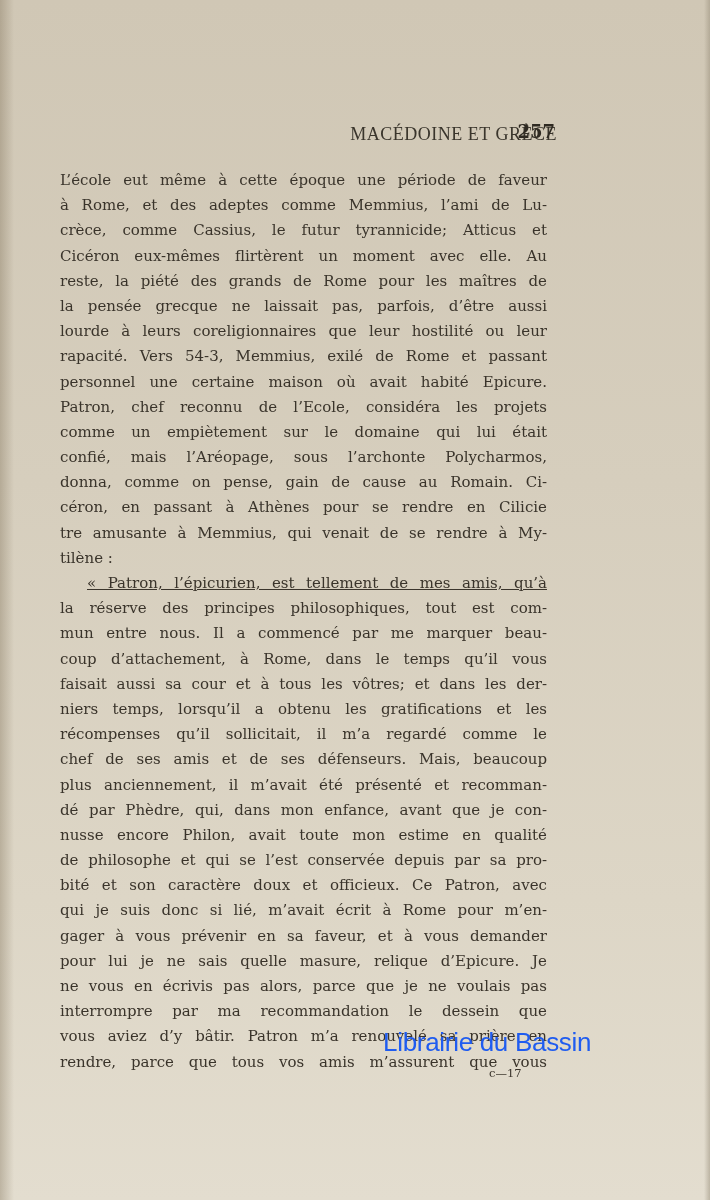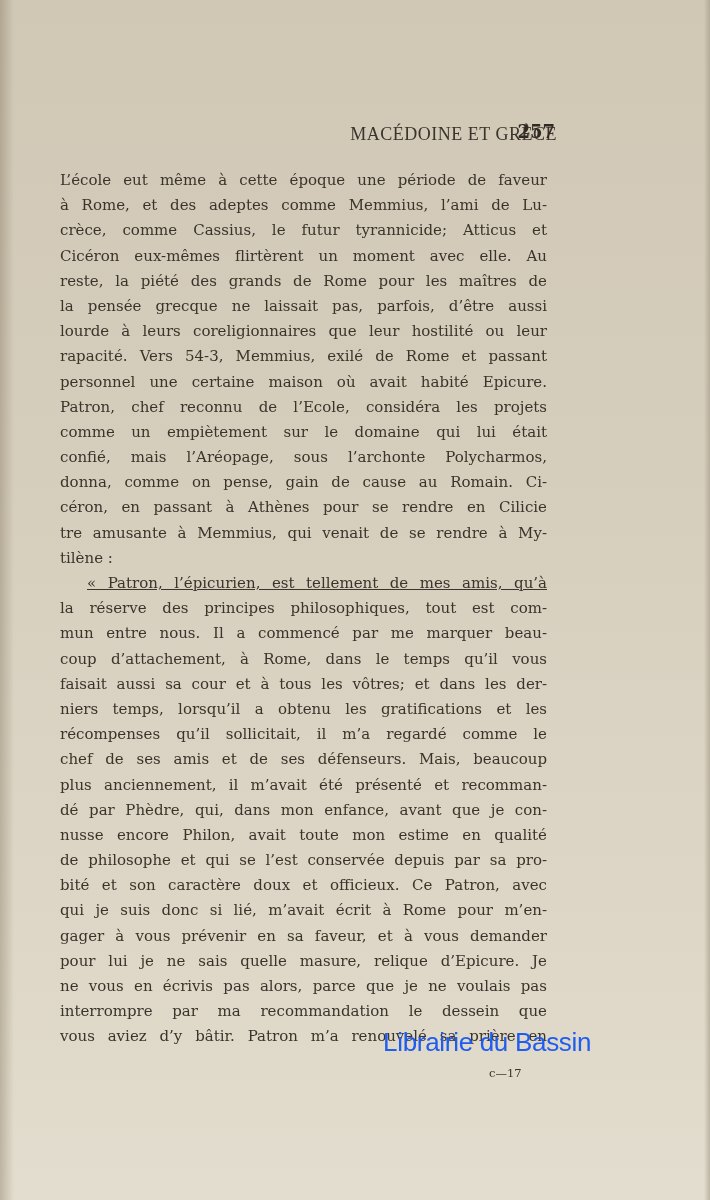--- a/index.html
+++ b/index.html
@@ -98,18 +98,19 @@
     <div class="line">dé par Phèdre, qui, dans mon enfance, avant que je con-</div>
     <div class="line">nusse encore Philon, avait toute mon estime en qualité</div>
     <div class="line">de philosophe et qui se l’est conservée depuis par sa pro-</div>
     <div class="line">bité et son caractère doux et officieux. Ce Patron, avec</div>
     <div class="line">qui je suis donc si lié, m’avait écrit à Rome pour m’en-</div>
     <div class="line">gager à vous prévenir en sa faveur, et à vous demander</div>
     <div class="line">pour lui je ne sais quelle masure, relique d’Epicure. Je</div>
     <div class="line">ne vous en écrivis pas alors, parce que je ne voulais pas</div>
     <div class="line">interrompre par ma recommandation le dessein que</div>
     <div class="line">vous aviez d’y bâtir. Patron m’a renouvelé sa prière en</div>
+    <div class="line">rendre, parce que tous vos amis m’assurent que vous</div>
   </div>
 
   <div class="signature">c—17</div>
 
   <div class="watermark" style="color: rgb(31, 92, 240);">Librairie du Bassin</div>
 </div>
 
 </body></html>

